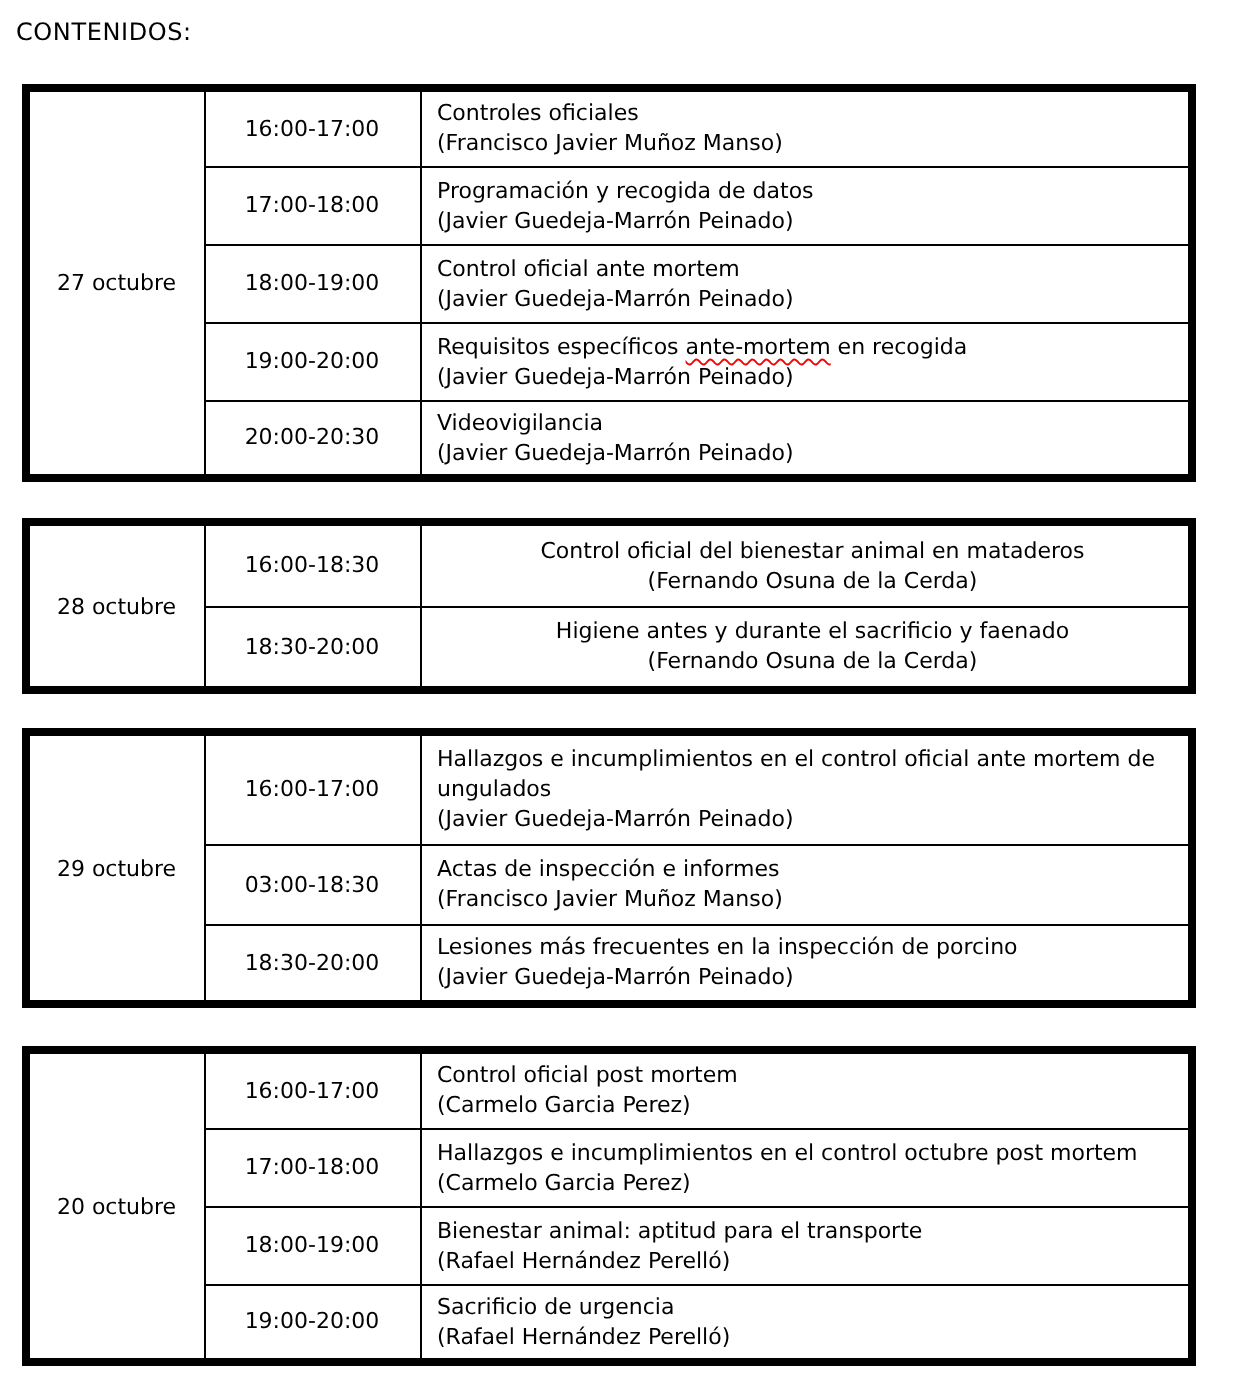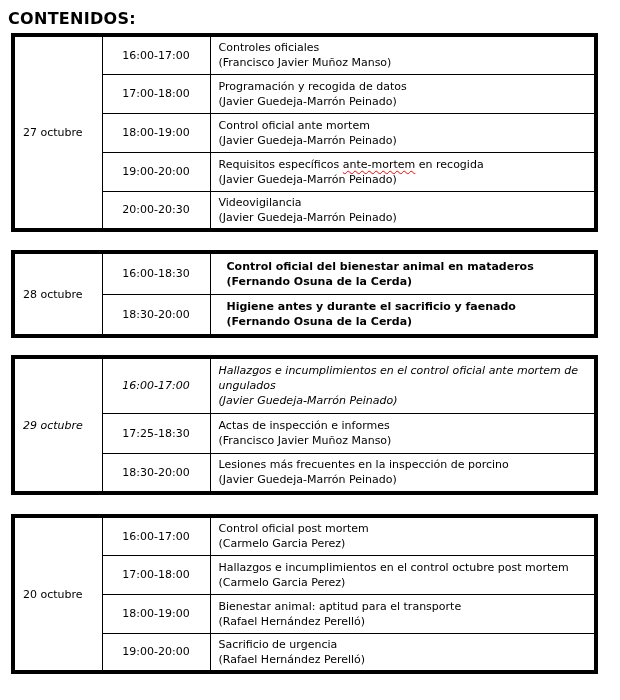--- a/index.html
+++ b/index.html
@@ -8,24 +8,24 @@
     background: #ffffff;
     width: 620px;
     height: 700px;
     font-family: "DejaVu Sans", sans-serif;
     color: #000000;
   }
   .page {
     padding: 9px 10px 0 8px;
   }
   .heading {
-    font-size: 16px;
-    font-weight: bold;
+    font-size: 12px;
+    font-weight: normal;
     letter-spacing: 0.3px;
-    margin: 0 0 5px 0;
+    margin: 0 0 19px 0;
   }
   table.schedule {
     border-collapse: collapse;
     table-layout: fixed;
     width: 587px;
     margin-left: 3px;
     border: 4px solid #000000;
   }
   table.schedule td {
     border: 1px solid #000000;
@@ -33,42 +33,41 @@
     line-height: 15px;
     vertical-align: middle;
     padding: 2px 8px;
     box-sizing: border-box;
     overflow: hidden;
   }
   col.c-date   { width: 89px; }
   col.c-time   { width: 108px; }
   col.c-content{ width: auto; }
   td.date-cell {
-    text-align: left;
+    text-align: center;
   }
   td.time-cell {
     text-align: center;
     white-space: nowrap;
   }
   td.session-cell {
     text-align: left;
     padding: 2px 9px;
   }
   table.t-left td.session-cell {
-    text-align: left;
+    text-align: center;
     padding-left: 16px;
-    font-weight: bold;
   }
   .t1 { margin-bottom: 18px; }
   .t2 { margin-bottom: 17px; }
   .t3 { margin-bottom: 19px; }
   .t1 td { height: 39px; }
   .t2 td { height: 42px; }
   .t3 tr.row-normal td { height: 40px; }
-  .t3 tr.row-tall td   { height: 56px; font-style: italic; }
+  .t3 tr.row-tall td   { height: 56px; }
   .t4 td { height: 39px; }
   .misspelled {
     text-decoration-line: underline;
     text-decoration-style: wavy;
     text-decoration-color: #ff0000;
     text-decoration-thickness: 1px;
     text-underline-offset: 2px;
   }
 </style>
 </head>
@@ -158,21 +157,21 @@
     <tbody>
       <tr class="row-tall">
         <td class="date-cell" rowspan="3">29 octubre</td>
         <td class="time-cell">16:00-17:00</td>
         <td class="session-cell">
           <div>Hallazgos e incumplimientos en el control oficial ante mortem de ungulados</div>
           <div>(Javier Guedeja-Marrón Peinado)</div>
         </td>
       </tr>
       <tr class="row-normal">
-        <td class="time-cell">17:25-18:30</td>
+        <td class="time-cell">03:00-18:30</td>
         <td class="session-cell">
           <div>Actas de inspección e informes</div>
           <div>(Francisco Javier Muñoz Manso)</div>
         </td>
       </tr>
       <tr class="row-normal">
         <td class="time-cell">18:30-20:00</td>
         <td class="session-cell">
           <div>Lesiones más frecuentes en la inspección de porcino</div>
           <div>(Javier Guedeja-Marrón Peinado)</div>

